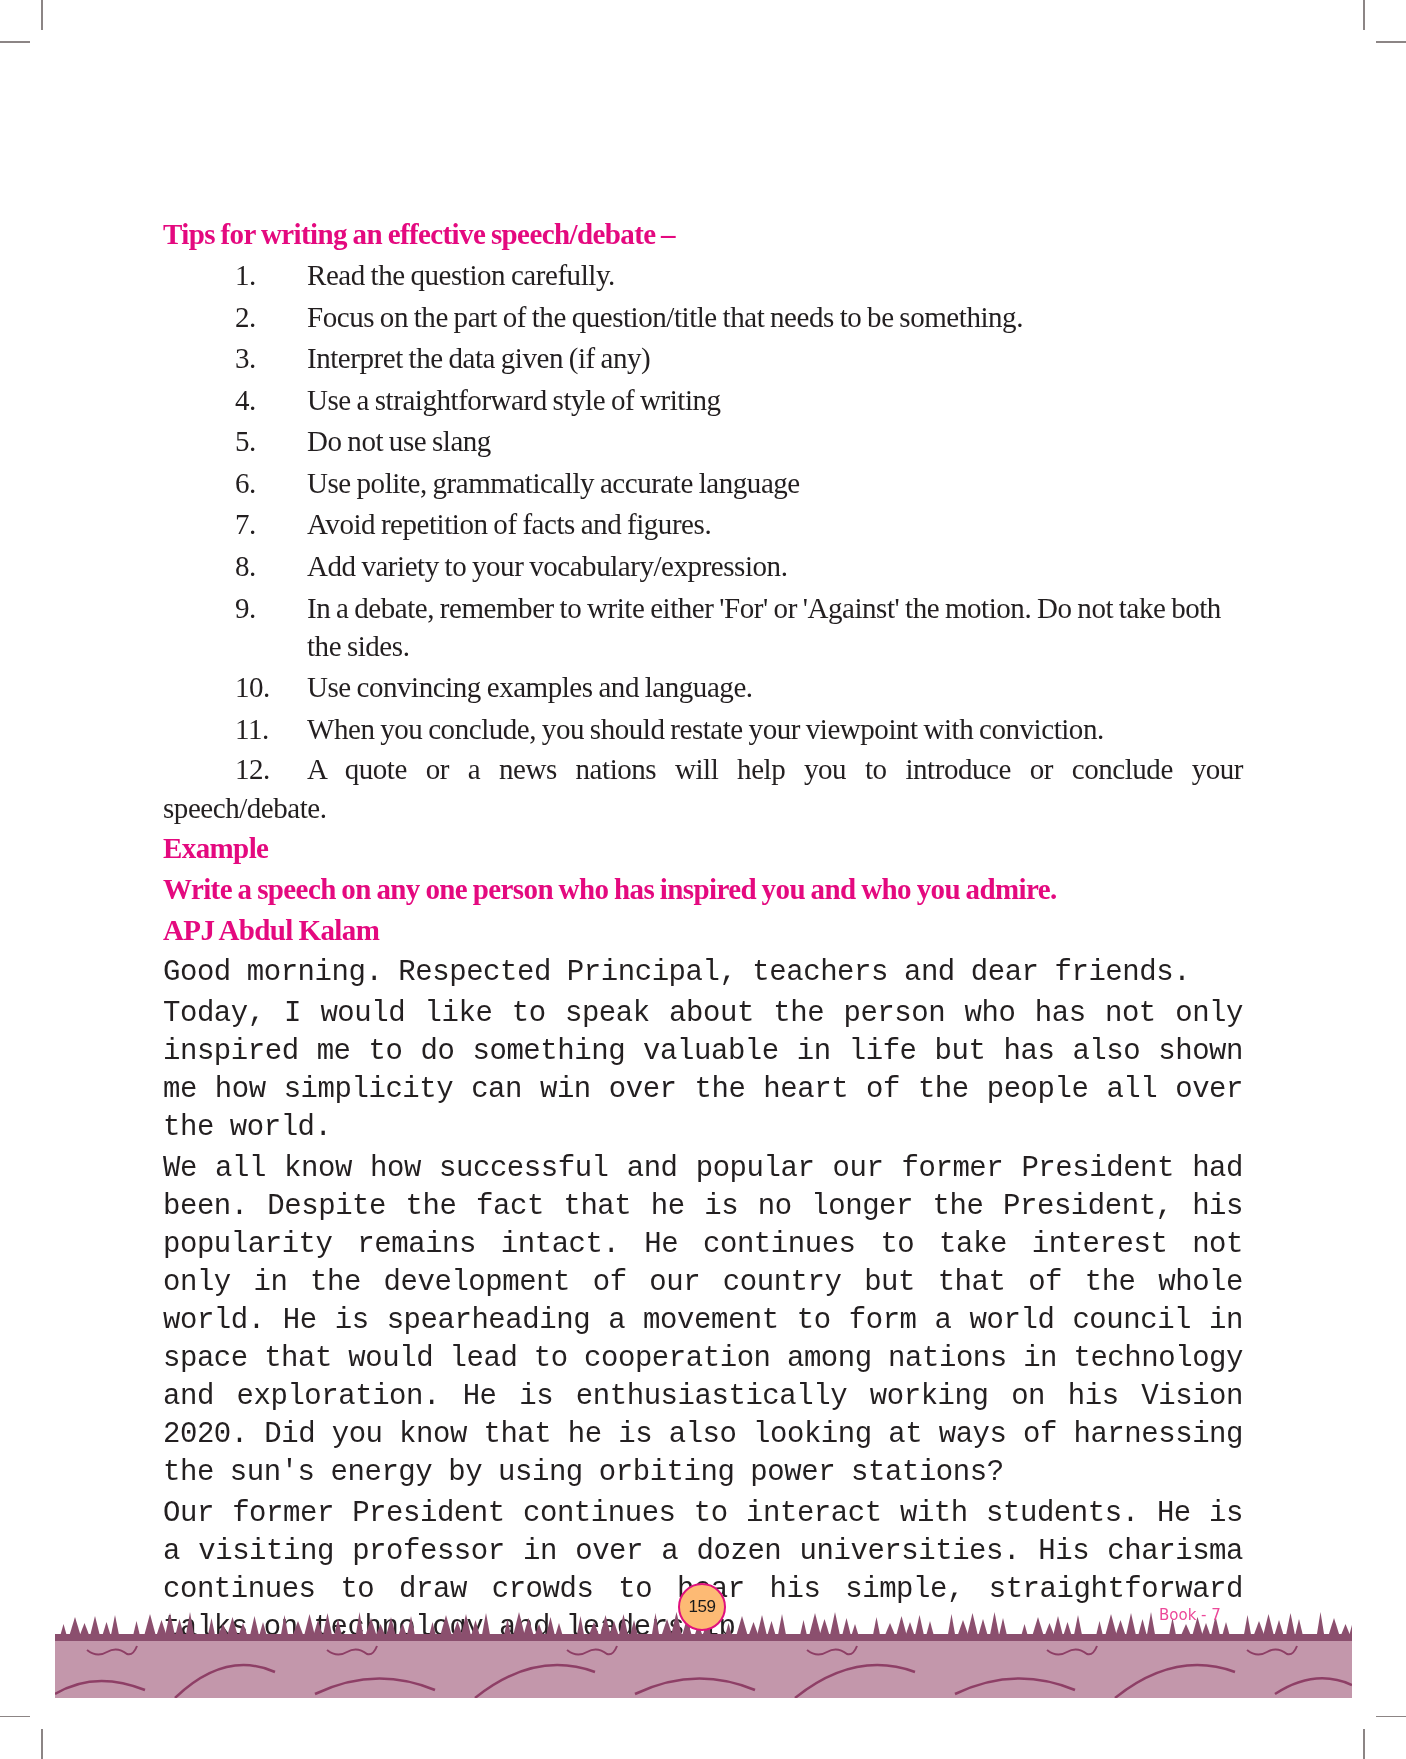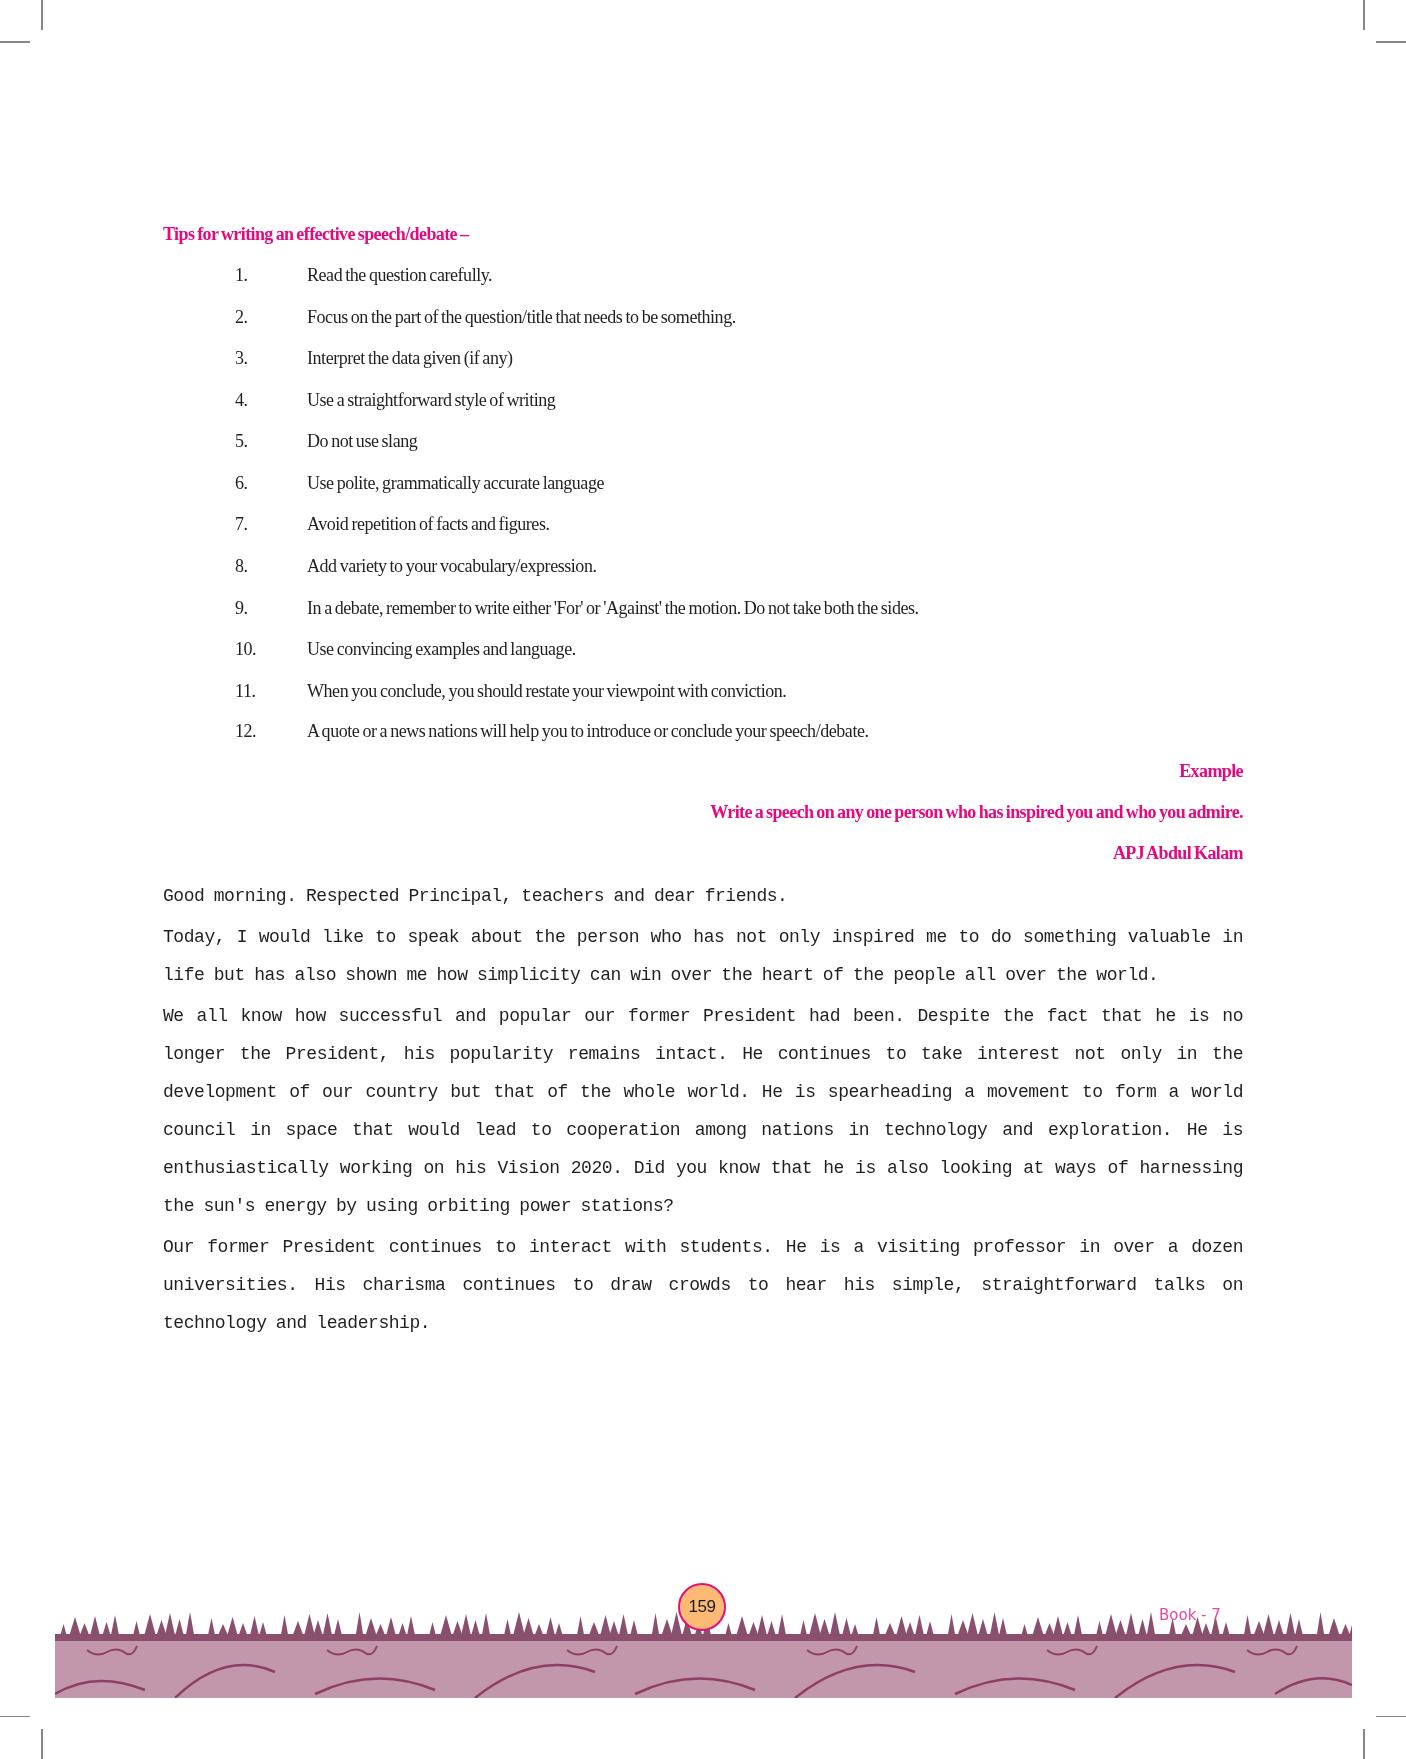--- a/index.html
+++ b/index.html
@@ -1,31 +1,31 @@
 <!DOCTYPE html>
 <html><head>
 <meta charset="utf-8">
 <style>
   html, body { margin: 0; padding: 0; background: #ffffff; }
   body { width: 1406px; height: 1759px; position: relative; overflow: hidden; }
   .crop { position: absolute; background: #8c8585; }
   .page-text {
     position: absolute; left: 163px; top: 214px; width: 1080px;
     font-family: "Liberation Serif", "DejaVu Serif", serif;
-    color: #231f20; font-size: 18px; letter-spacing: -0.45px; word-spacing: -1px;
+    color: #231f20; font-size: 29px; letter-spacing: -0.45px; word-spacing: -1px;
   }
   .pink { color: #e4097f; font-weight: bold; letter-spacing: -0.6px; }
   .heading { height: 41px; line-height: 41px; }
   .tips { margin: 0; padding: 0; list-style: none; }
   .tip { display: flex; line-height: 41.5px; }
   .tip .num { width: 72px; padding-left: 72px; flex: none; }
   .tip .txt { flex: 1; }
   .tip.last { display: block; text-align: justify; text-align-last: left; }
   .tip.last .num { display: inline-block; width: 72px; padding-left: 72px; }
-  .pink-line { height: 41px; line-height: 41px; text-align: right; }
+  .pink-line { height: 41px; line-height: 41px; }
   .para { margin: 0; text-align: justify; line-height: 38px; padding-top: 3px; font-family: Liberation Mono, monospace; }
   .footer-strip { position: absolute; left: 55px; top: 1610px; width: 1297px; height: 88px; }
   .page-num {
     position: absolute; left: 678px; top: 1583px; width: 44px; height: 44px;
     border-radius: 50%; border: 2.5px solid #e0117d; background: #fdba74;
     font-family: Liberation Sans, sans-serif; font-size: 17px; color: #1a1a1a;
     display: flex; align-items: center; justify-content: center; letter-spacing: -0.5px; z-index: 2;
   }
   .book-label {
     position: absolute; left: 1159px; top: 1606px;

